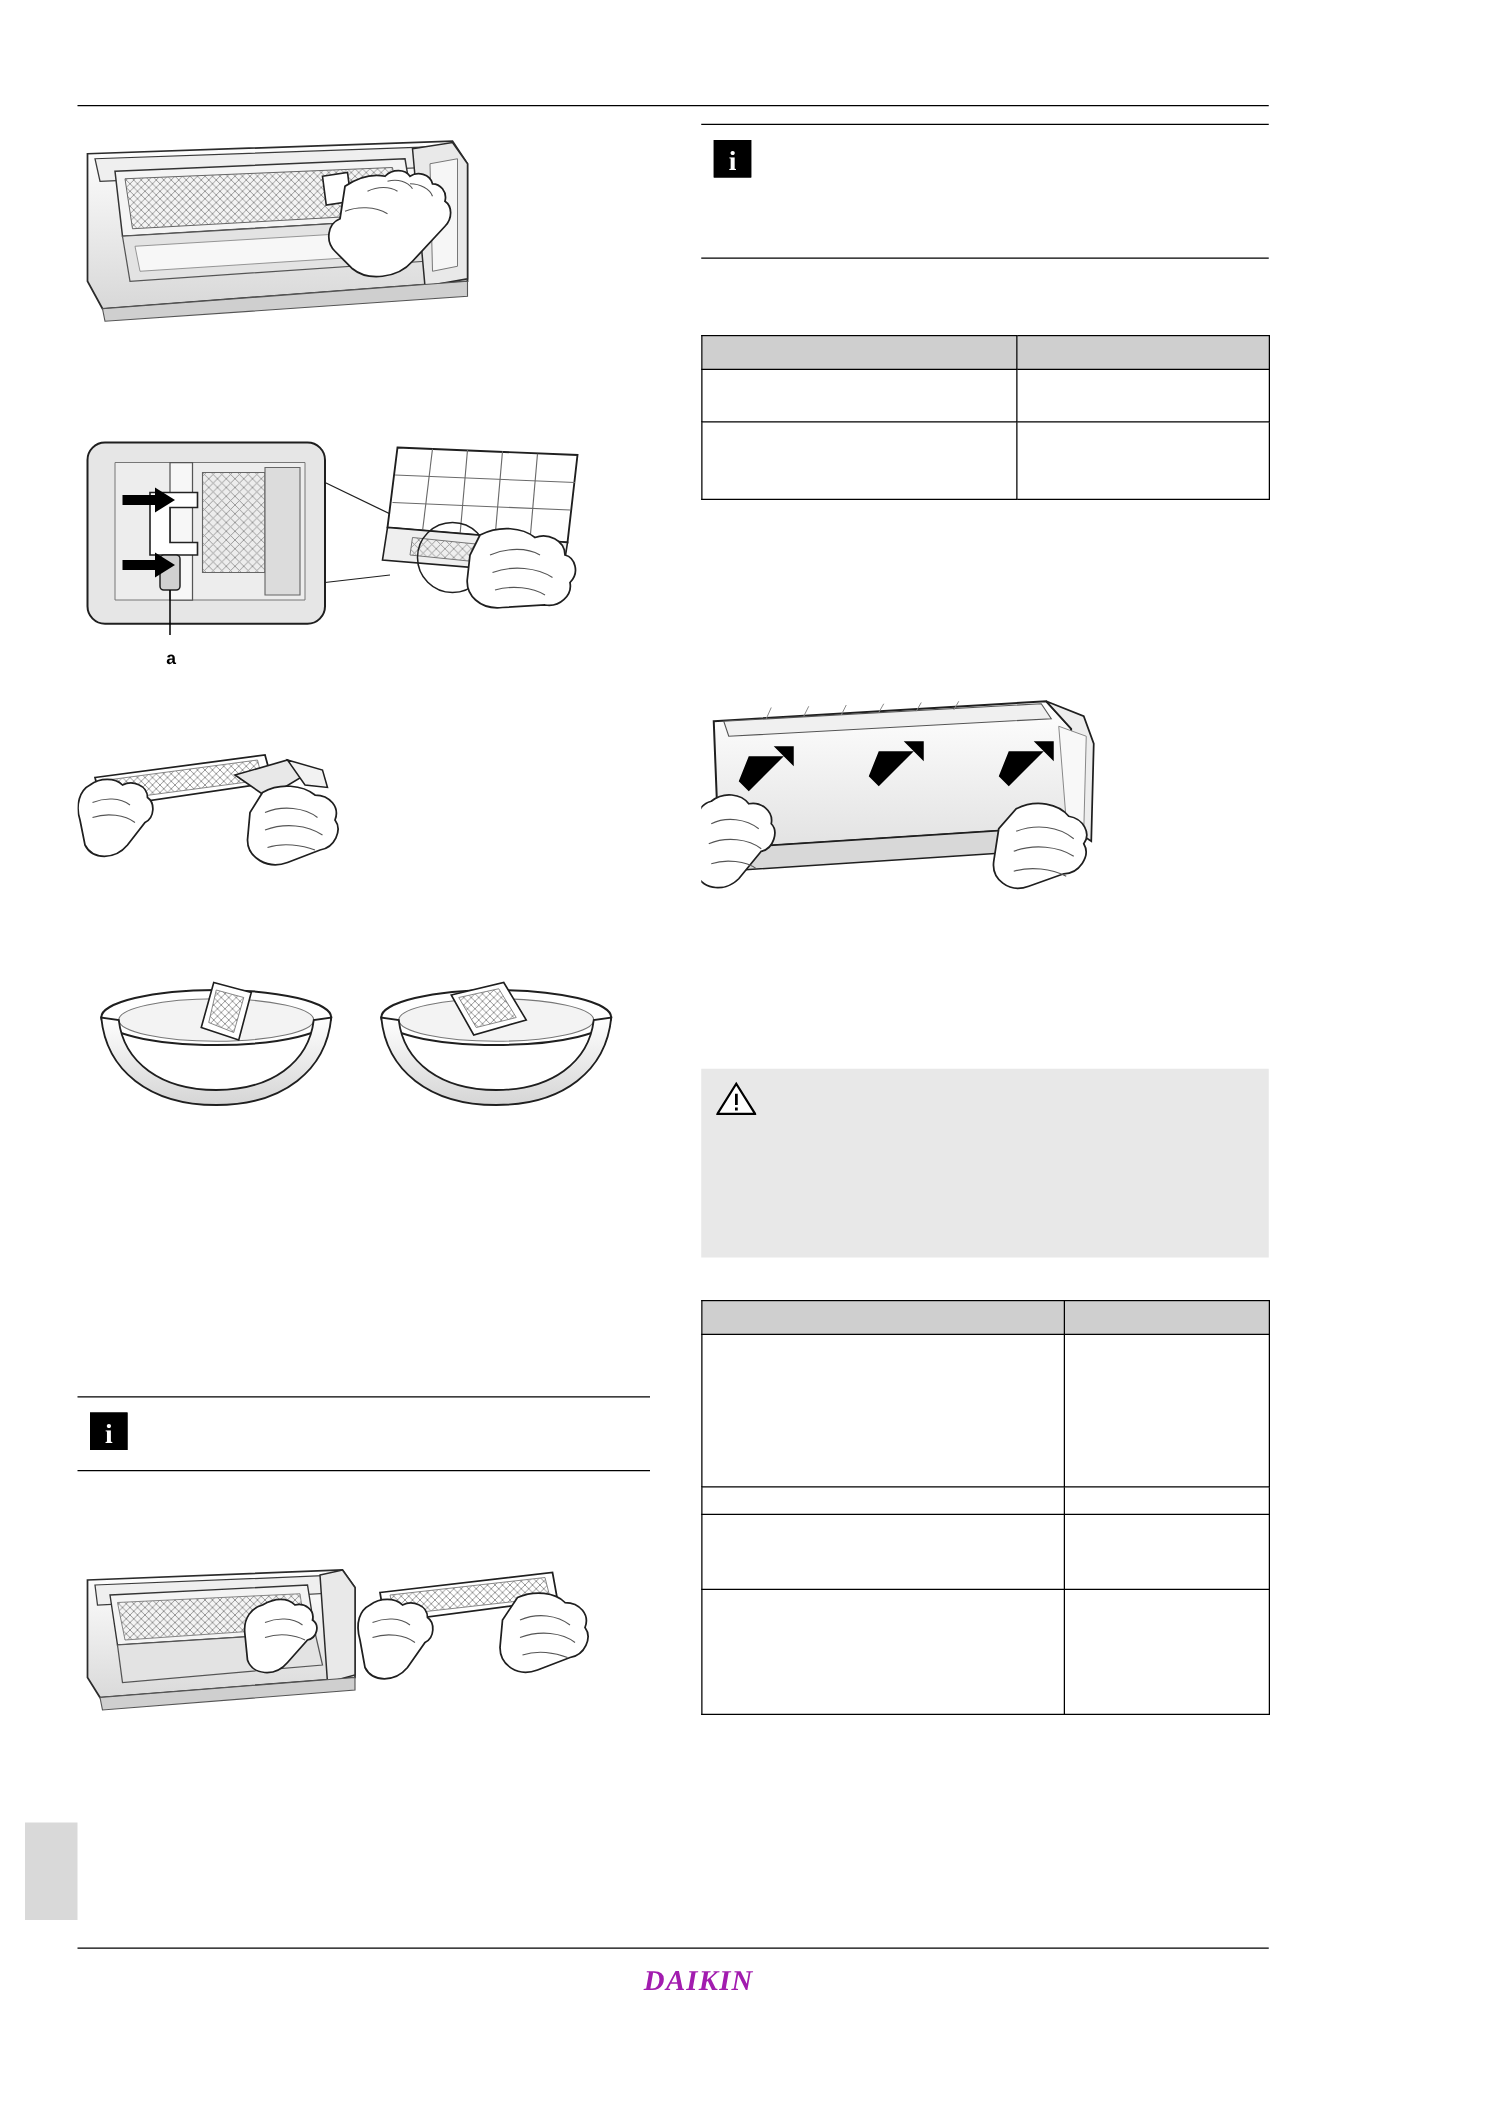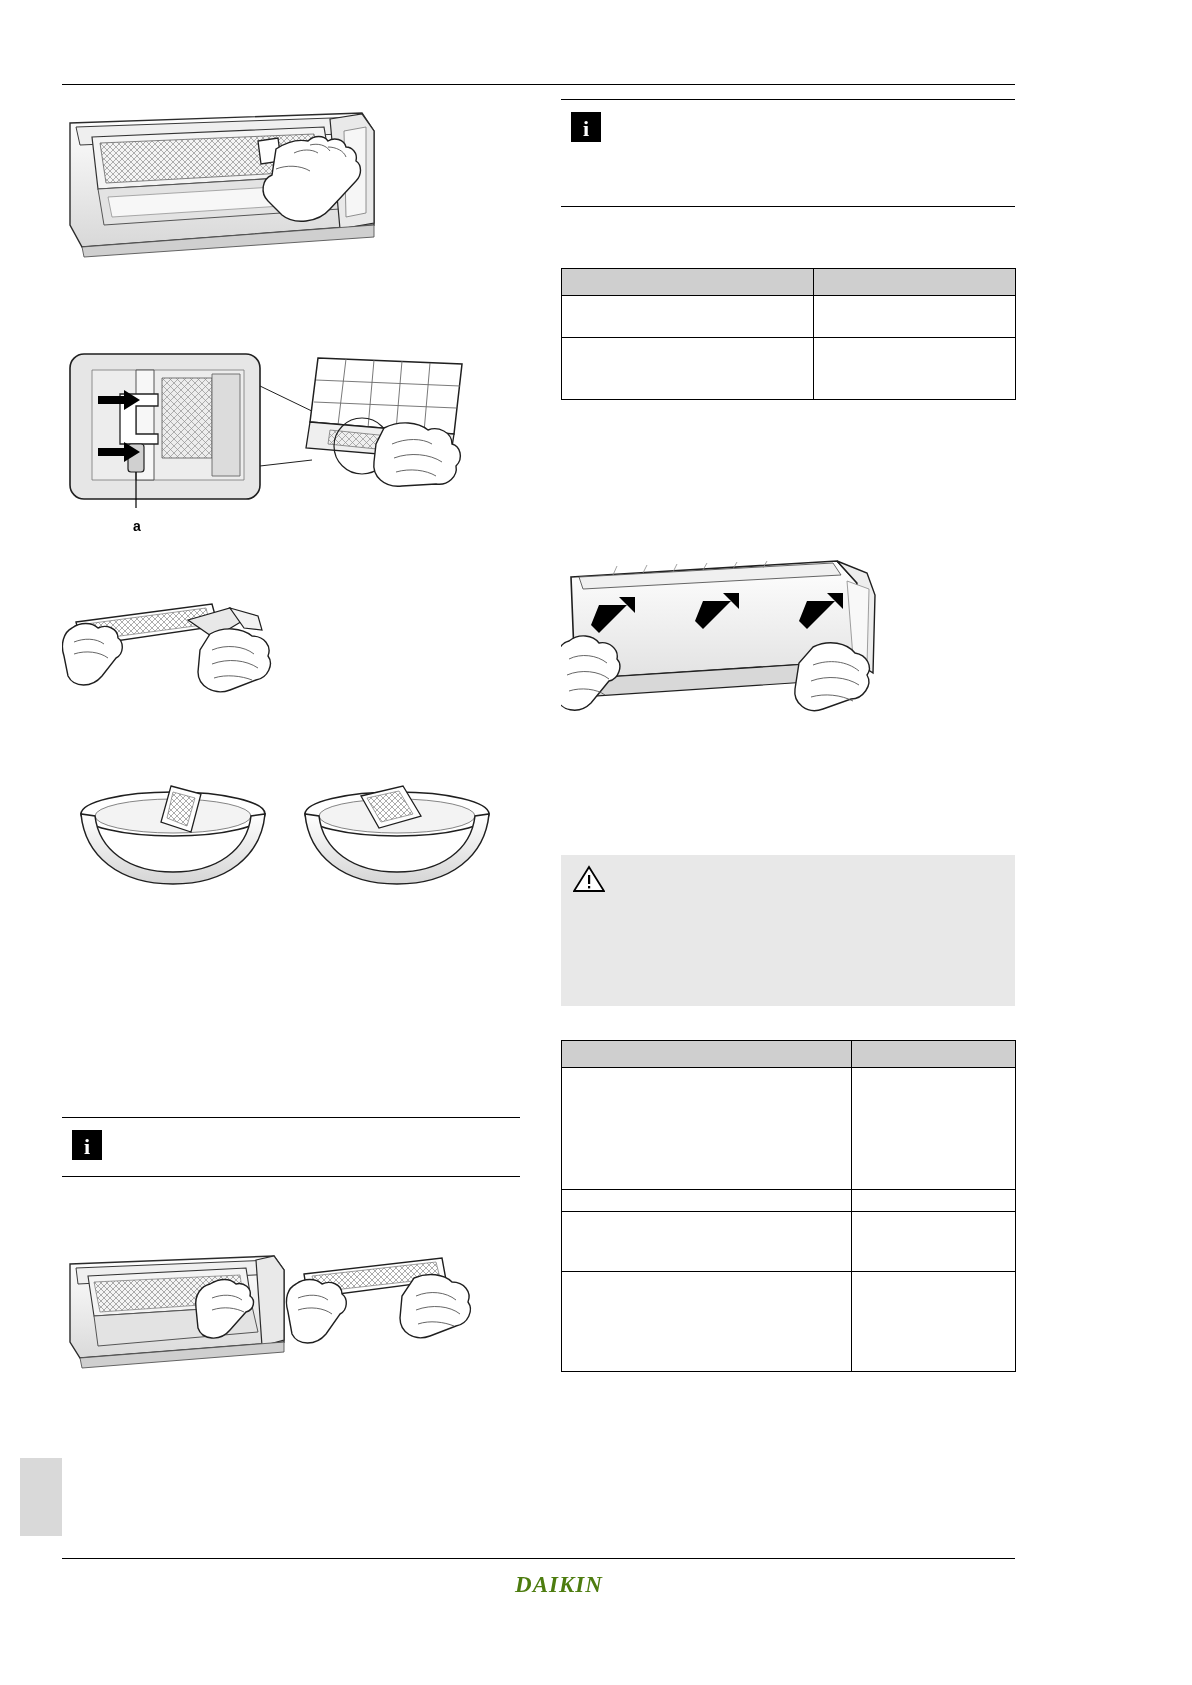--- a/index.html
+++ b/index.html
@@ -49,21 +49,21 @@
     position: absolute;
     left: 499px;
     top: 1572px;
     width: 120px;
     height: 26px;
     font-family: "Liberation Serif", serif;
     font-style: italic;
     font-weight: bold;
     font-size: 23px;
     letter-spacing: 1px;
-    color: #4d7c0f;
+    color: #a21caf;
     text-align: center;
   }
   
   .fig {
     position: absolute;
   }
   .fig svg { display: block; }
   
   .note {
     position: absolute;

